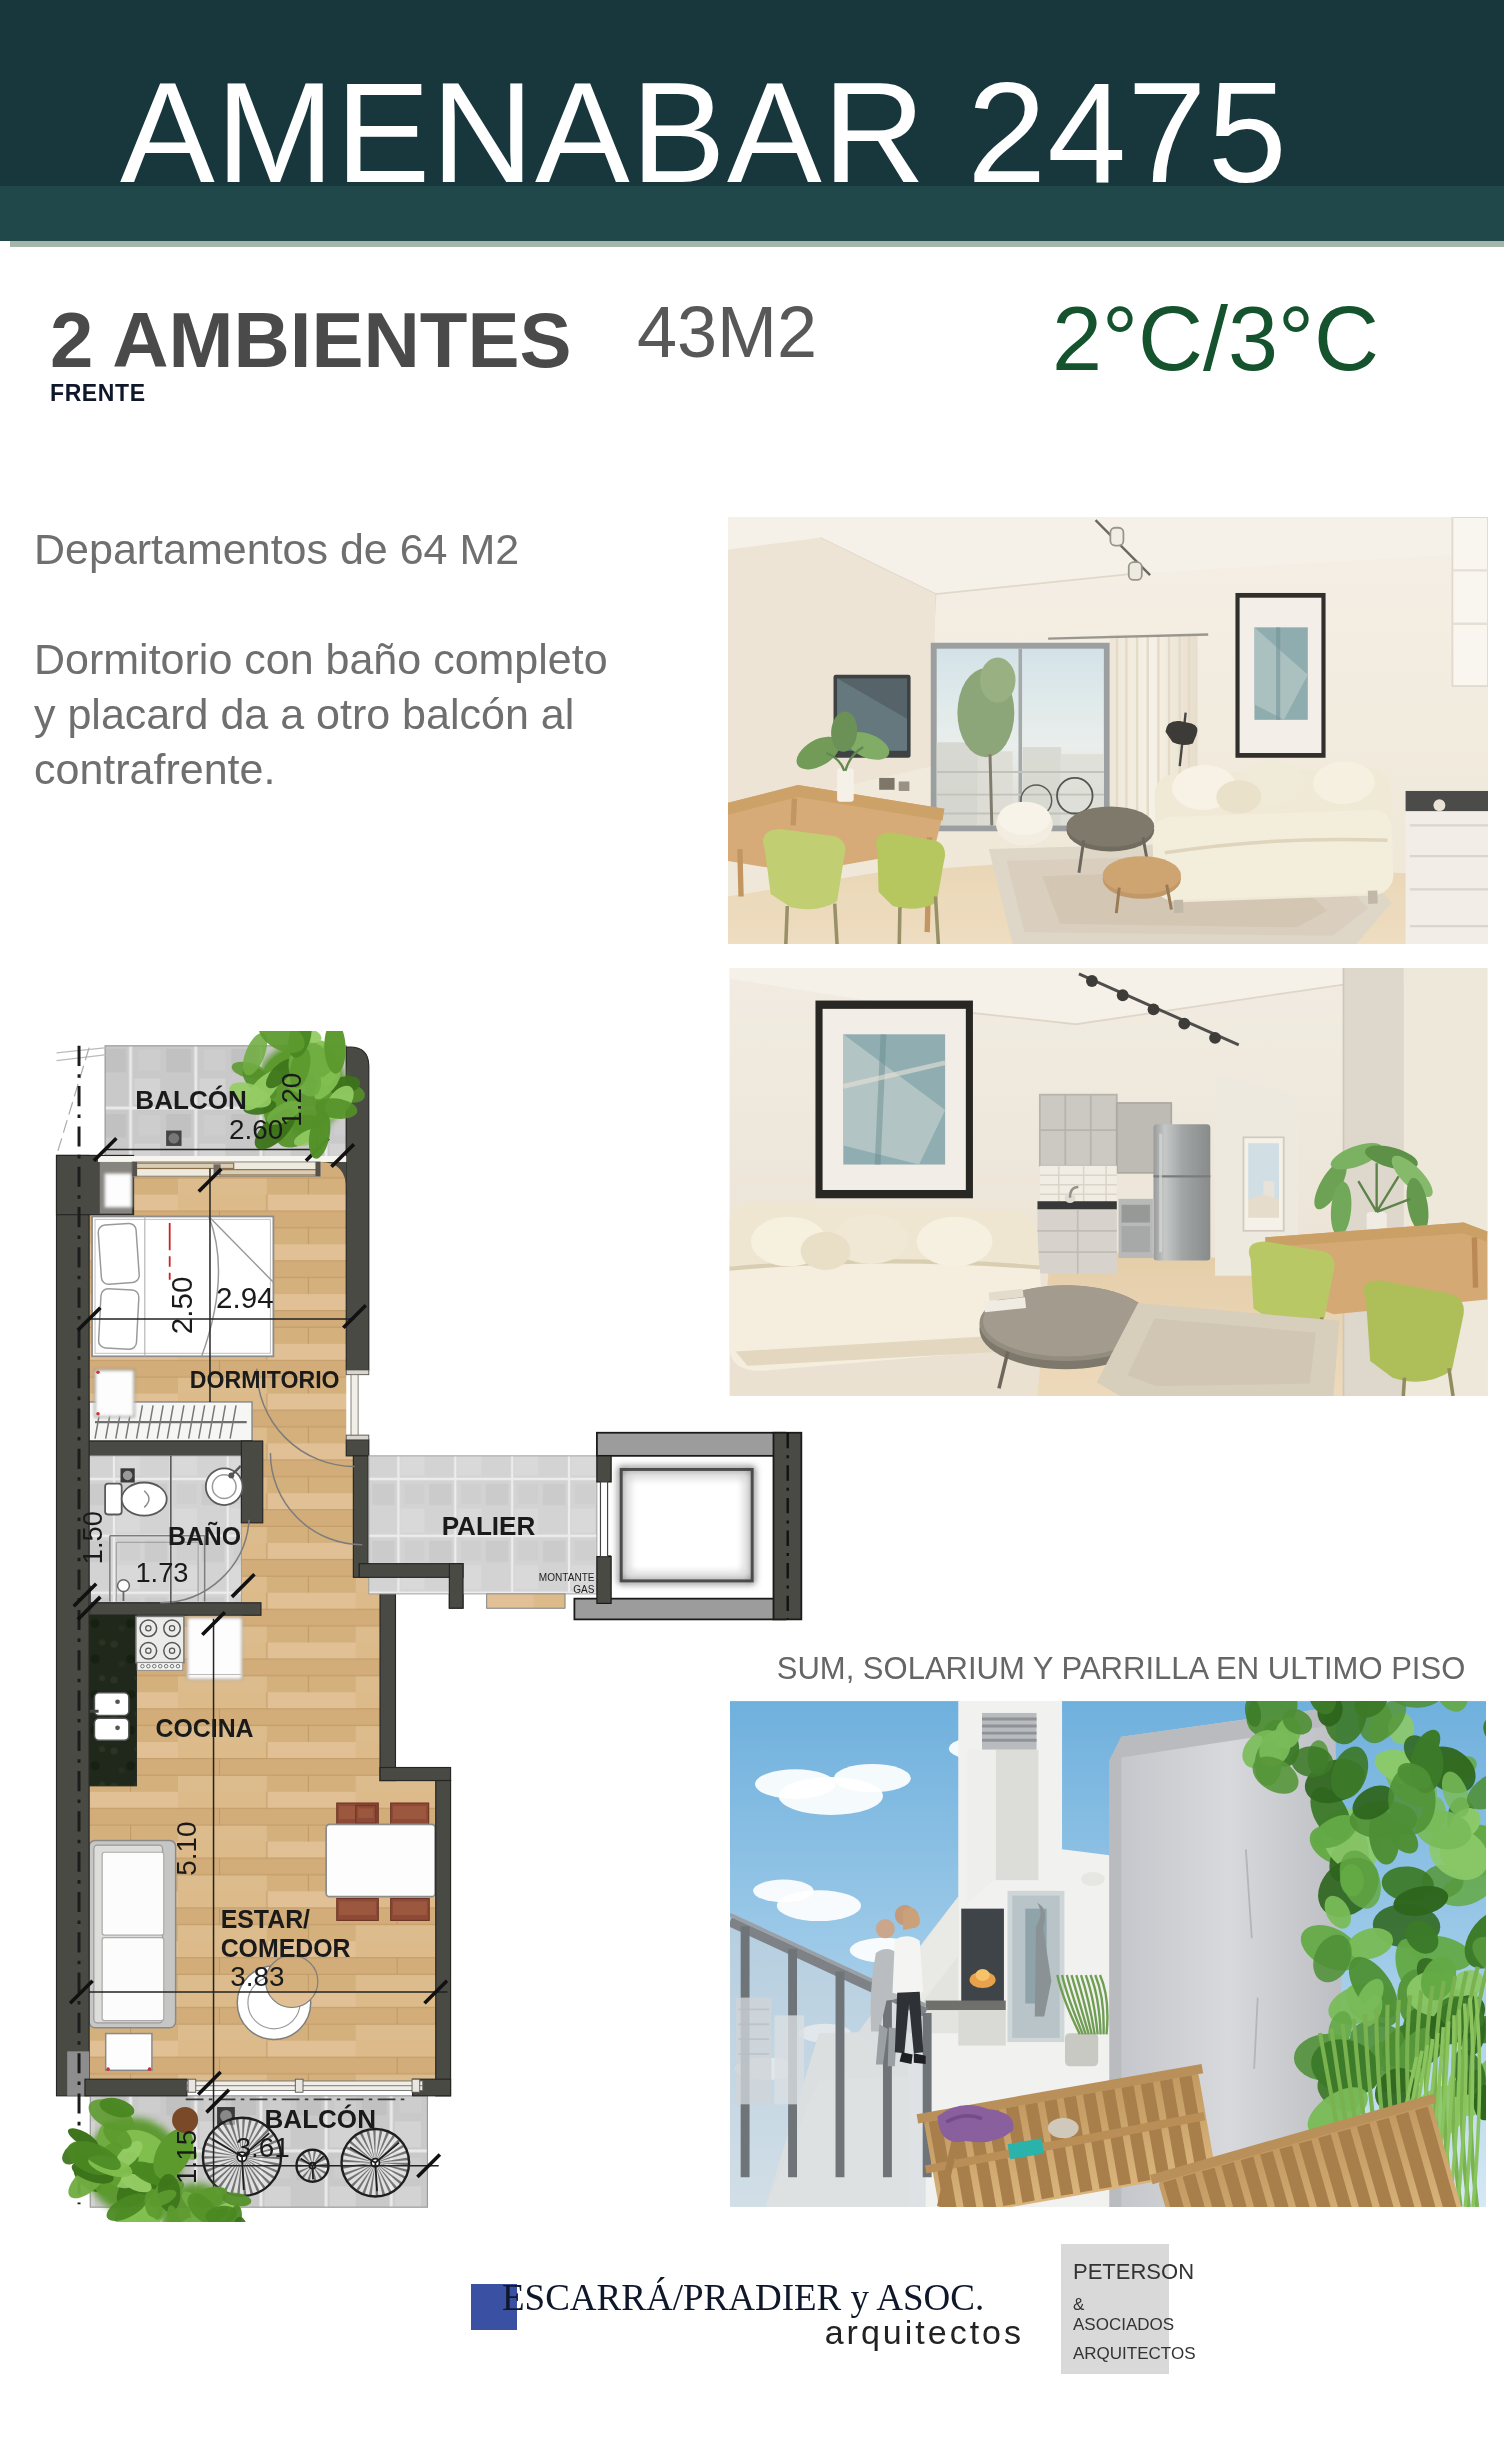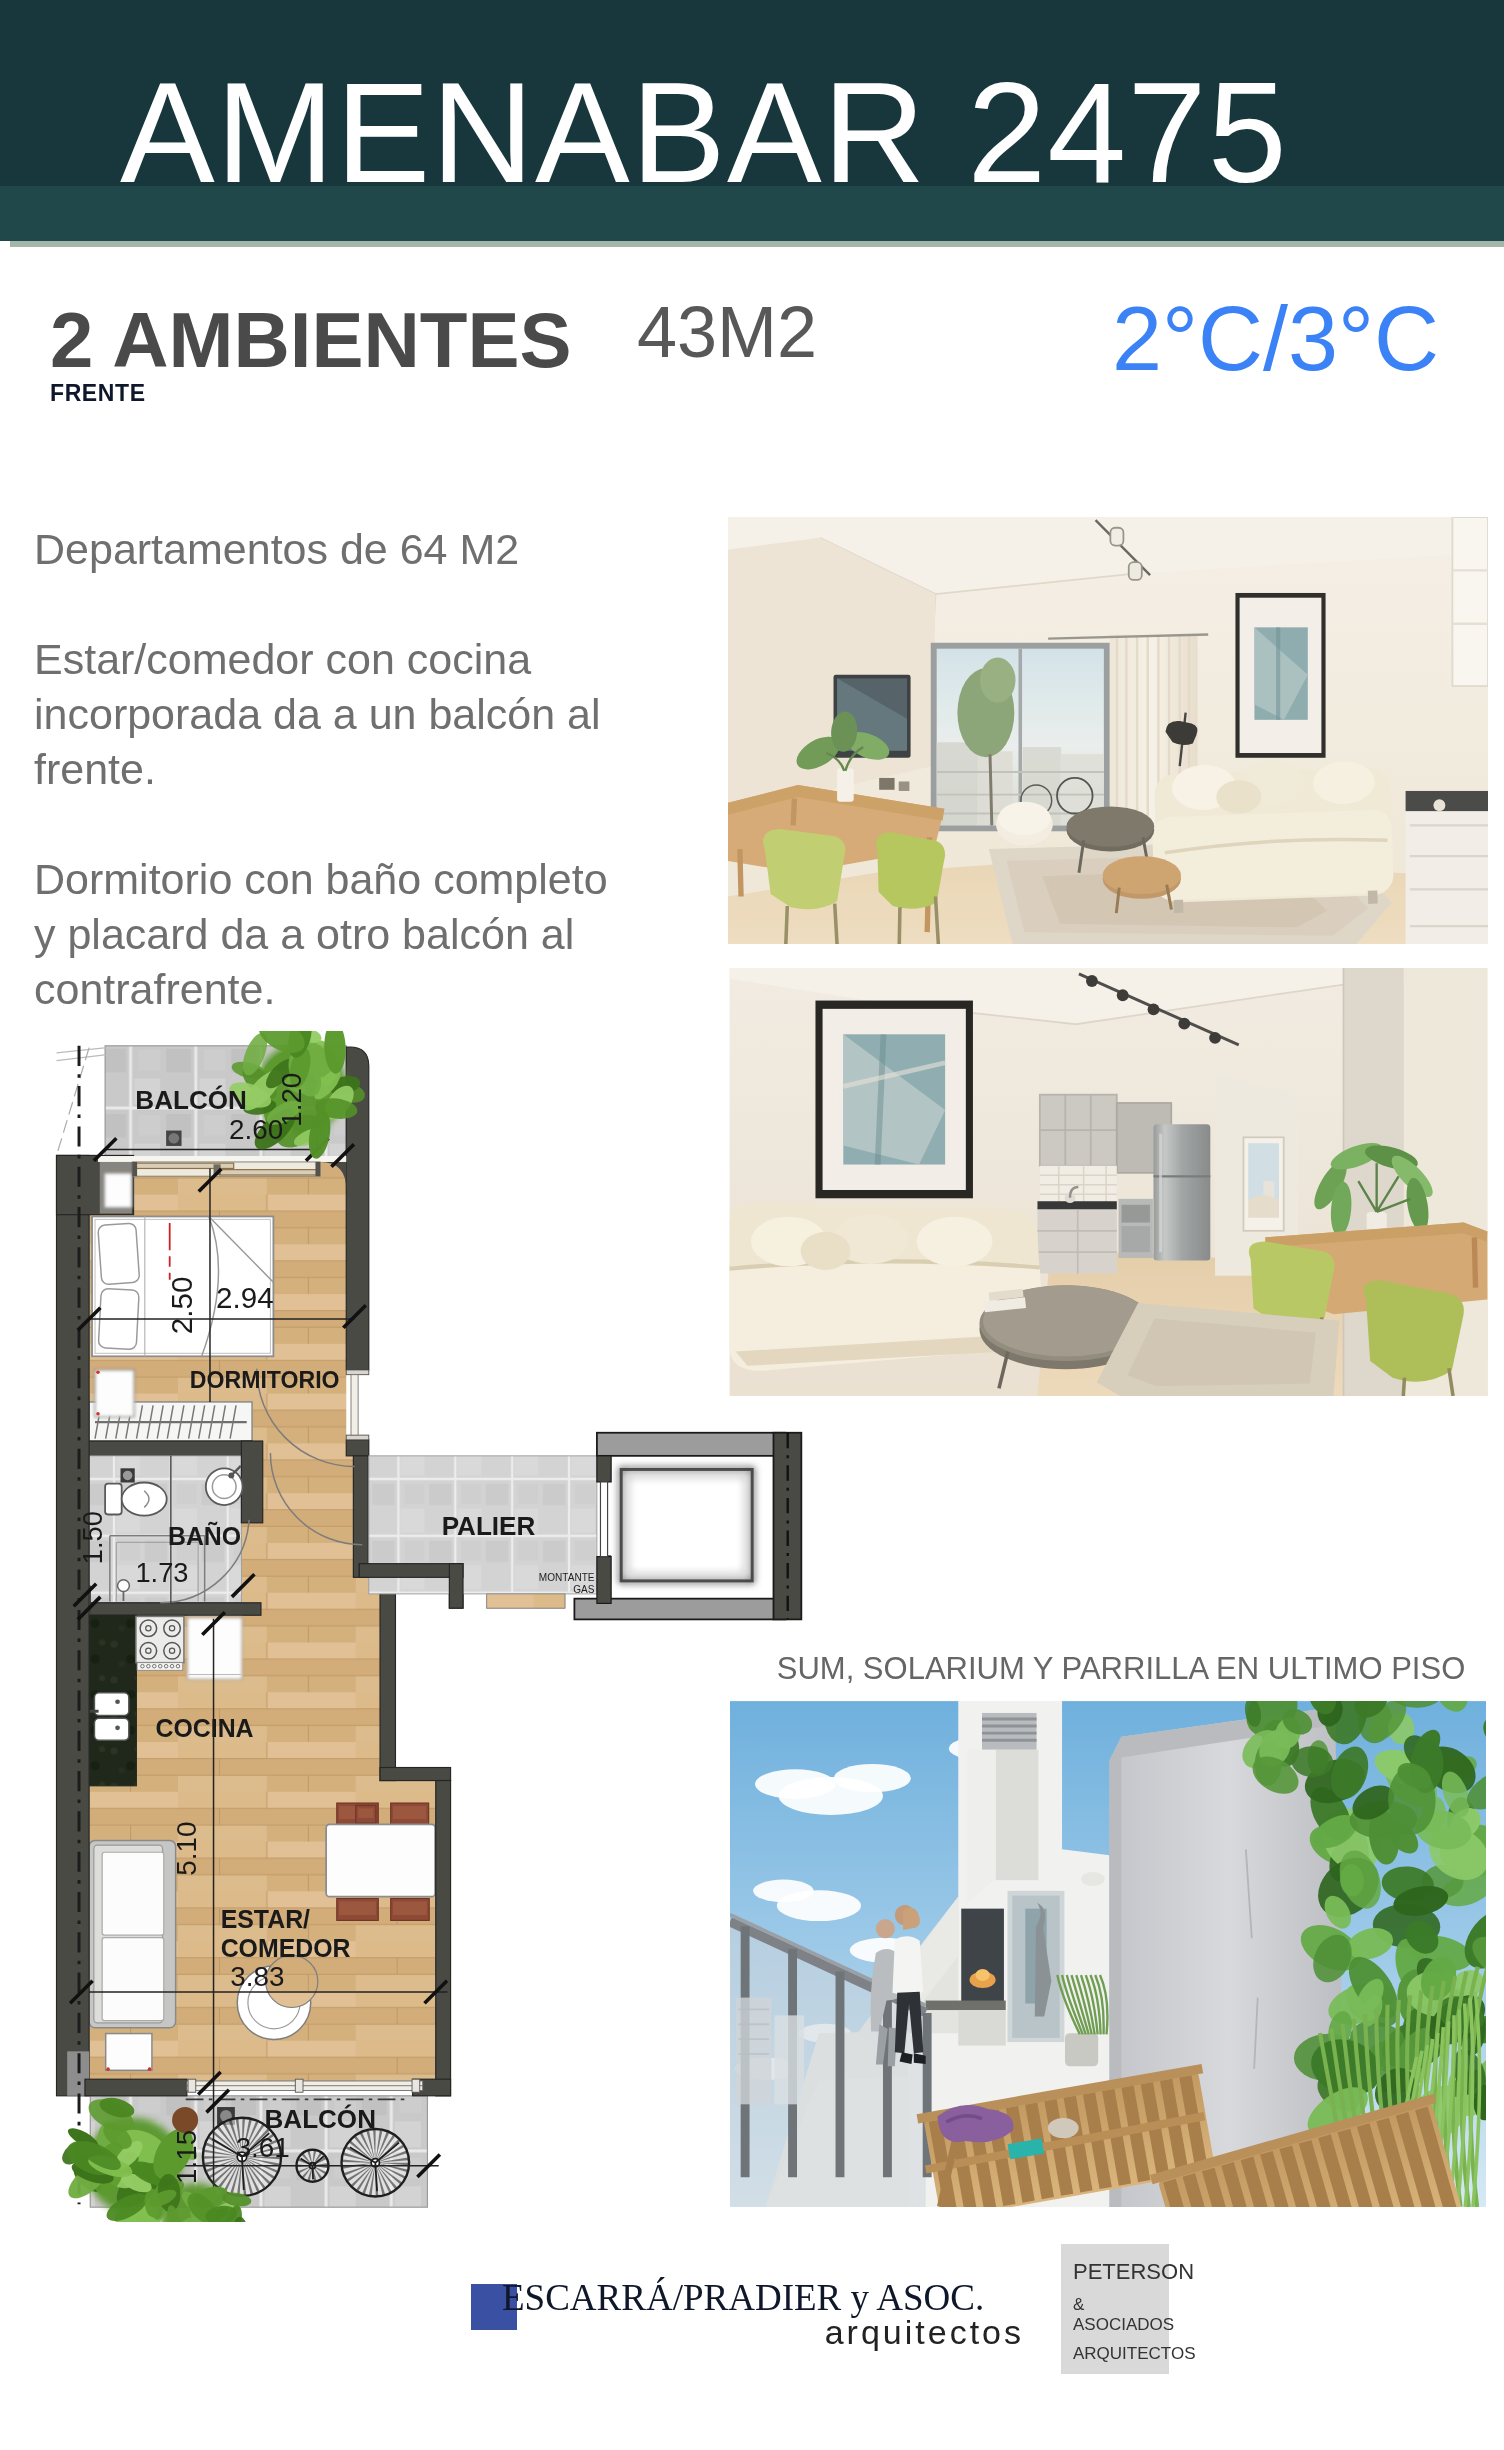--- a/index.html
+++ b/index.html
@@ -7,21 +7,21 @@
  font-family:"Liberation Sans", sans-serif;}
 .abs{position:absolute;}
 
 #hdr1{left:0;top:0;width:1505px;height:186px;background:#17373c;}
 #hdr2{left:0;top:186px;width:1505px;height:55px;background:#20484b;}
 #hdr3{left:10px;top:241px;width:1495px;height:6px;background:#a2b7aa;}
 #title{left:120px;top:62px;color:#ffffff;font-size:142px;font-weight:400;letter-spacing:1.2px;line-height:1;white-space:nowrap;}
 
 #sub1{left:50px;top:295px;font-size:78px;font-weight:bold;color:#4a4a4a;letter-spacing:0px;}
 #sub2{left:637px;top:291px;font-size:72px;font-weight:400;color:#585858;}
-#sub3{left:1112px;top:288px;font-size:90px;font-weight:400;color:#3b82f6;}
+#sub3{left:1052px;top:288px;font-size:90px;font-weight:400;color:#14532d;}
 #sub4{left:50px;top:380px;font-size:23px;font-weight:bold;color:#0f172a;letter-spacing:0.6px;}
 
 #paras{left:34px;top:522px;width:794px;color:#6f6f6f;font-size:43px;line-height:55px;}
 #paras p{margin:0 0 55px 0;}
 
 #cap{left:751px;top:1651px;width:740px;text-align:center;color:#666666;font-size:31px;letter-spacing:0px;white-space:nowrap;}
 
 #photo1{left:728px;top:517px;width:760px;height:427px;overflow:hidden;}
 #photo2{left:729px;top:968px;width:759px;height:428px;overflow:hidden;}
 #photo3{left:730px;top:1701px;width:756px;height:506px;overflow:hidden;}
@@ -41,21 +41,20 @@
 <div class="abs" id="hdr1"></div>
 <div class="abs" id="hdr2"></div>
 <div class="abs" id="hdr3"></div>
 <div class="abs" id="title">AMENABAR 2475</div>
 <div class="abs" id="sub1">2 AMBIENTES</div>
 <div class="abs" id="sub2">43M2</div>
 <div class="abs" id="sub3">2°C/3°C</div>
 <div class="abs" id="sub4">FRENTE</div>
 <div class="abs" id="paras">
 <p>Departamentos de 64 M2</p>
-<p>Estar/comedor con cocina<br>incorporada da a un balcón al<br>frente.</p>
 <p>Dormitorio con baño completo<br>y placard da a otro balcón al<br>contrafrente.</p>
 </div>
 <div class="abs" id="photo1"><svg width="760" height="427" viewBox="0 0 1282 720">
       <defs>
 <linearGradient id="w1" x1="0" y1="0" x2="0" y2="1">
           <stop offset="0" stop-color="#f6f2ec"></stop>
           <stop offset="1" stop-color="#efe7d9"></stop>
         </linearGradient>
 <linearGradient id="sky1" x1="0" y1="0" x2="0" y2="1">
           <stop offset="0" stop-color="#cfe3ee"></stop>

